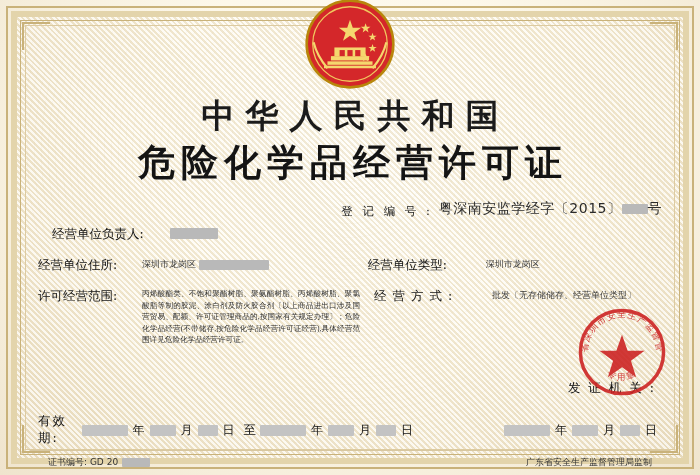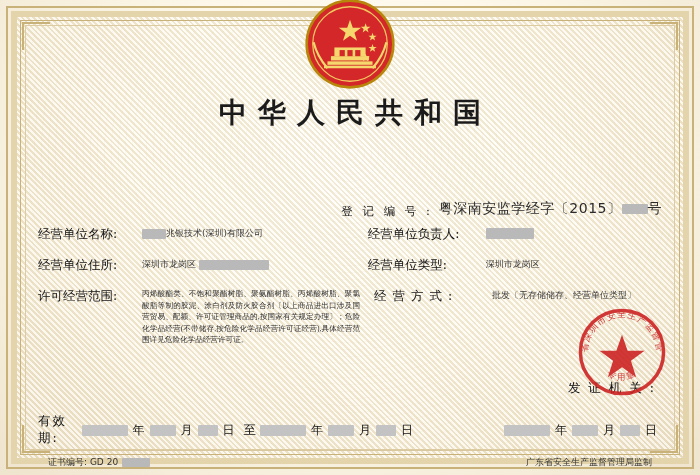--- a/index.html
+++ b/index.html
@@ -95,21 +95,21 @@
     left: 30px; right: 30px; top: 28px; bottom: 28px;
     z-index: 3;
   }
   .title-cn {
     position: absolute;
     left: 0; right: 0;
     top: 66px;
     text-align: center;
     font-family: Liberation Serif, serif;
     font-weight: bold;
-    font-size: 28px;
+    font-size: 33px;
     letter-spacing: 11px;
     color: #1b1b1b;
     text-indent: 11px;
   }
   .title-main {
     position: absolute;
     left: 0; right: 0;
     top: 110px;
     text-align: center;
     font-family: "DejaVu Serif", serif;
@@ -310,37 +310,32 @@
     <rect x="34" y="80" width="52" height="4" fill="#f5d76e"></rect>
     <rect x="30" y="85" width="60" height="3" fill="#f5d76e"></rect>
 
     <path d="M18 58 Q22 74 34 88" stroke="#f5d76e" stroke-width="2.5" fill="none"></path>
     <path d="M102 58 Q98 74 86 88" stroke="#f5d76e" stroke-width="2.5" fill="none"></path>
   </svg>
 
   <div class="content">
 
     <div class="title-cn">中华人民共和国</div>
+    <div class="title-main">危险化学品经营许可证</div>
 
     <div class="reg-row">
       <span class="reg-label">登 记 编 号 :</span>
       <span class="reg-value">
         <span>粤深南安监学经字〔2015〕</span><span class="redacted" style="width:26px;height:10px;"></span><span>号</span>
       </span>
     </div>
 
     <div class="fields">
 
       <div class="field-row">
-        <div class="col-left">
-          <span class="flabel lab-w1">经营单位名称:</span>
-          <span class="fvalue">
-            <span class="redacted" style="width:24px;height:10px;"></span><span>兆银技术(深圳)有限公司</span>
-          </span>
-        </div>
         <div class="col-right">
           <span class="flabel lab-w2">经营单位负责人:</span>
           <span class="fvalue">
             <span class="redacted" style="width:48px;height:11px;"></span>
           </span>
         </div>
       </div>
 
       <div class="field-row">
         <div class="col-left">

